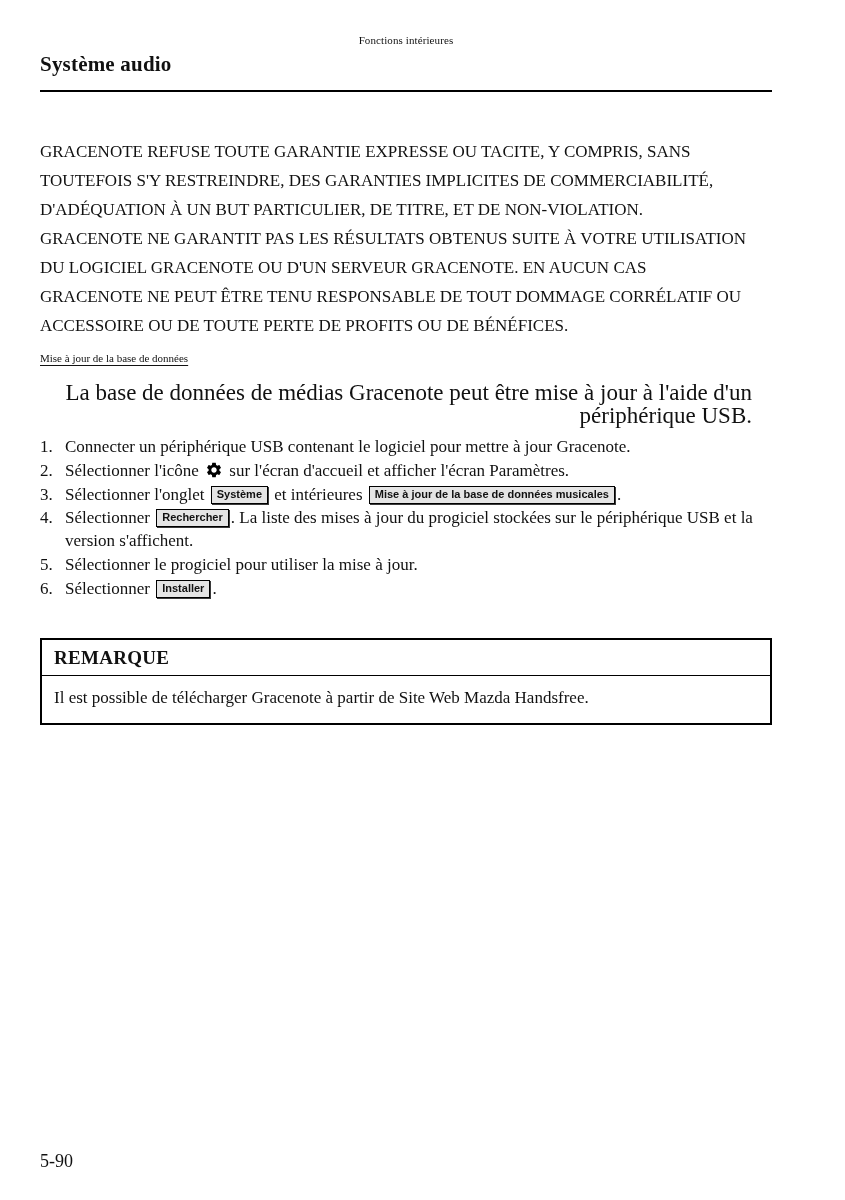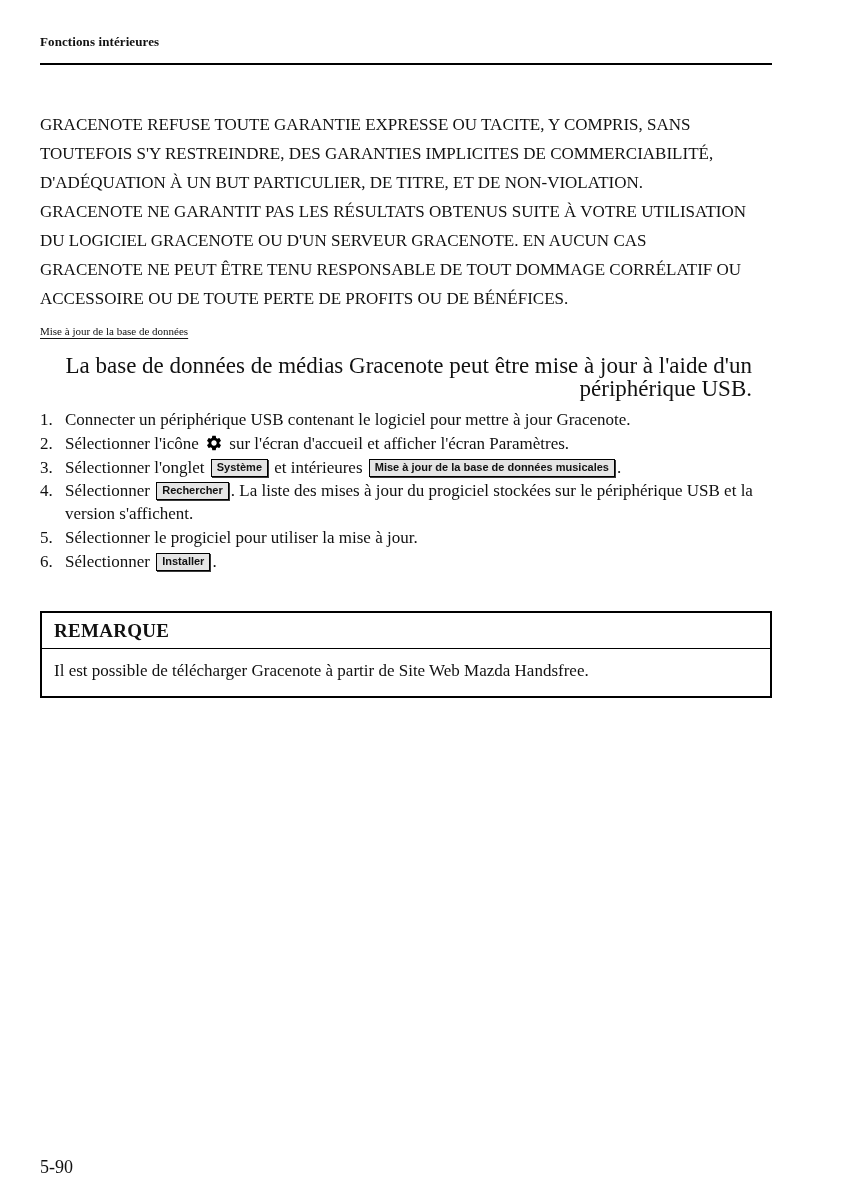--- a/index.html
+++ b/index.html
@@ -12,23 +12,24 @@
     position: relative;
     overflow: hidden;
   }
   .page {
     position: relative;
     width: 845px;
     height: 1200px;
     padding: 34px 73px 0 40px;
   }
   .section-label {
-    font-size: 13px;
-    font-weight: bold;
+    font-size: 11px;
+    font-weight: normal;
     letter-spacing: 0.1px;
+    text-align: center;
   }
   .page-title {
     font-size: 21px;
     font-weight: bold;
     margin-top: 6px;
     letter-spacing: 0.2px;
   }
   .header-rule {
     border: none;
     border-bottom: 2px solid #000000;
@@ -107,31 +108,32 @@
     letter-spacing: 0.3px;
   }
   .note-body {
     padding: 11px 12px 14px 12px;
     font-size: 17px;
     line-height: 22px;
   }
   .page-number {
     position: absolute;
     left: 40px;
-    bottom: 22px;
+    bottom: 28px;
     font-size: 18px;
   }
 </style>
 </head>
 <body>
 
 <div class="page">
 
   <header>
     <div class="section-label">Fonctions intérieures</div>
+    <h1 class="page-title">Système audio</h1>
     <hr class="header-rule">
   </header>
 
   <main>
 
     <p class="disclaimer">GRACENOTE REFUSE TOUTE GARANTIE EXPRESSE OU TACITE, Y COMPRIS, SANS TOUTEFOIS S'Y RESTREINDRE, DES GARANTIES IMPLICITES DE COMMERCIABILITÉ, D'ADÉQUATION À UN BUT PARTICULIER, DE TITRE, ET DE NON-VIOLATION. GRACENOTE NE GARANTIT PAS LES RÉSULTATS OBTENUS SUITE À VOTRE UTILISATION DU LOGICIEL GRACENOTE OU D'UN SERVEUR GRACENOTE. EN AUCUN CAS GRACENOTE NE PEUT ÊTRE TENU RESPONSABLE DE TOUT DOMMAGE CORRÉLATIF OU ACCESSOIRE OU DE TOUTE PERTE DE PROFITS OU DE BÉNÉFICES.</p>
 
     <h2 class="section-heading">Mise à jour de la base de données</h2>
 
     <p class="intro">La base de données de médias Gracenote peut être mise à jour à l'aide d'un périphérique USB.</p>

